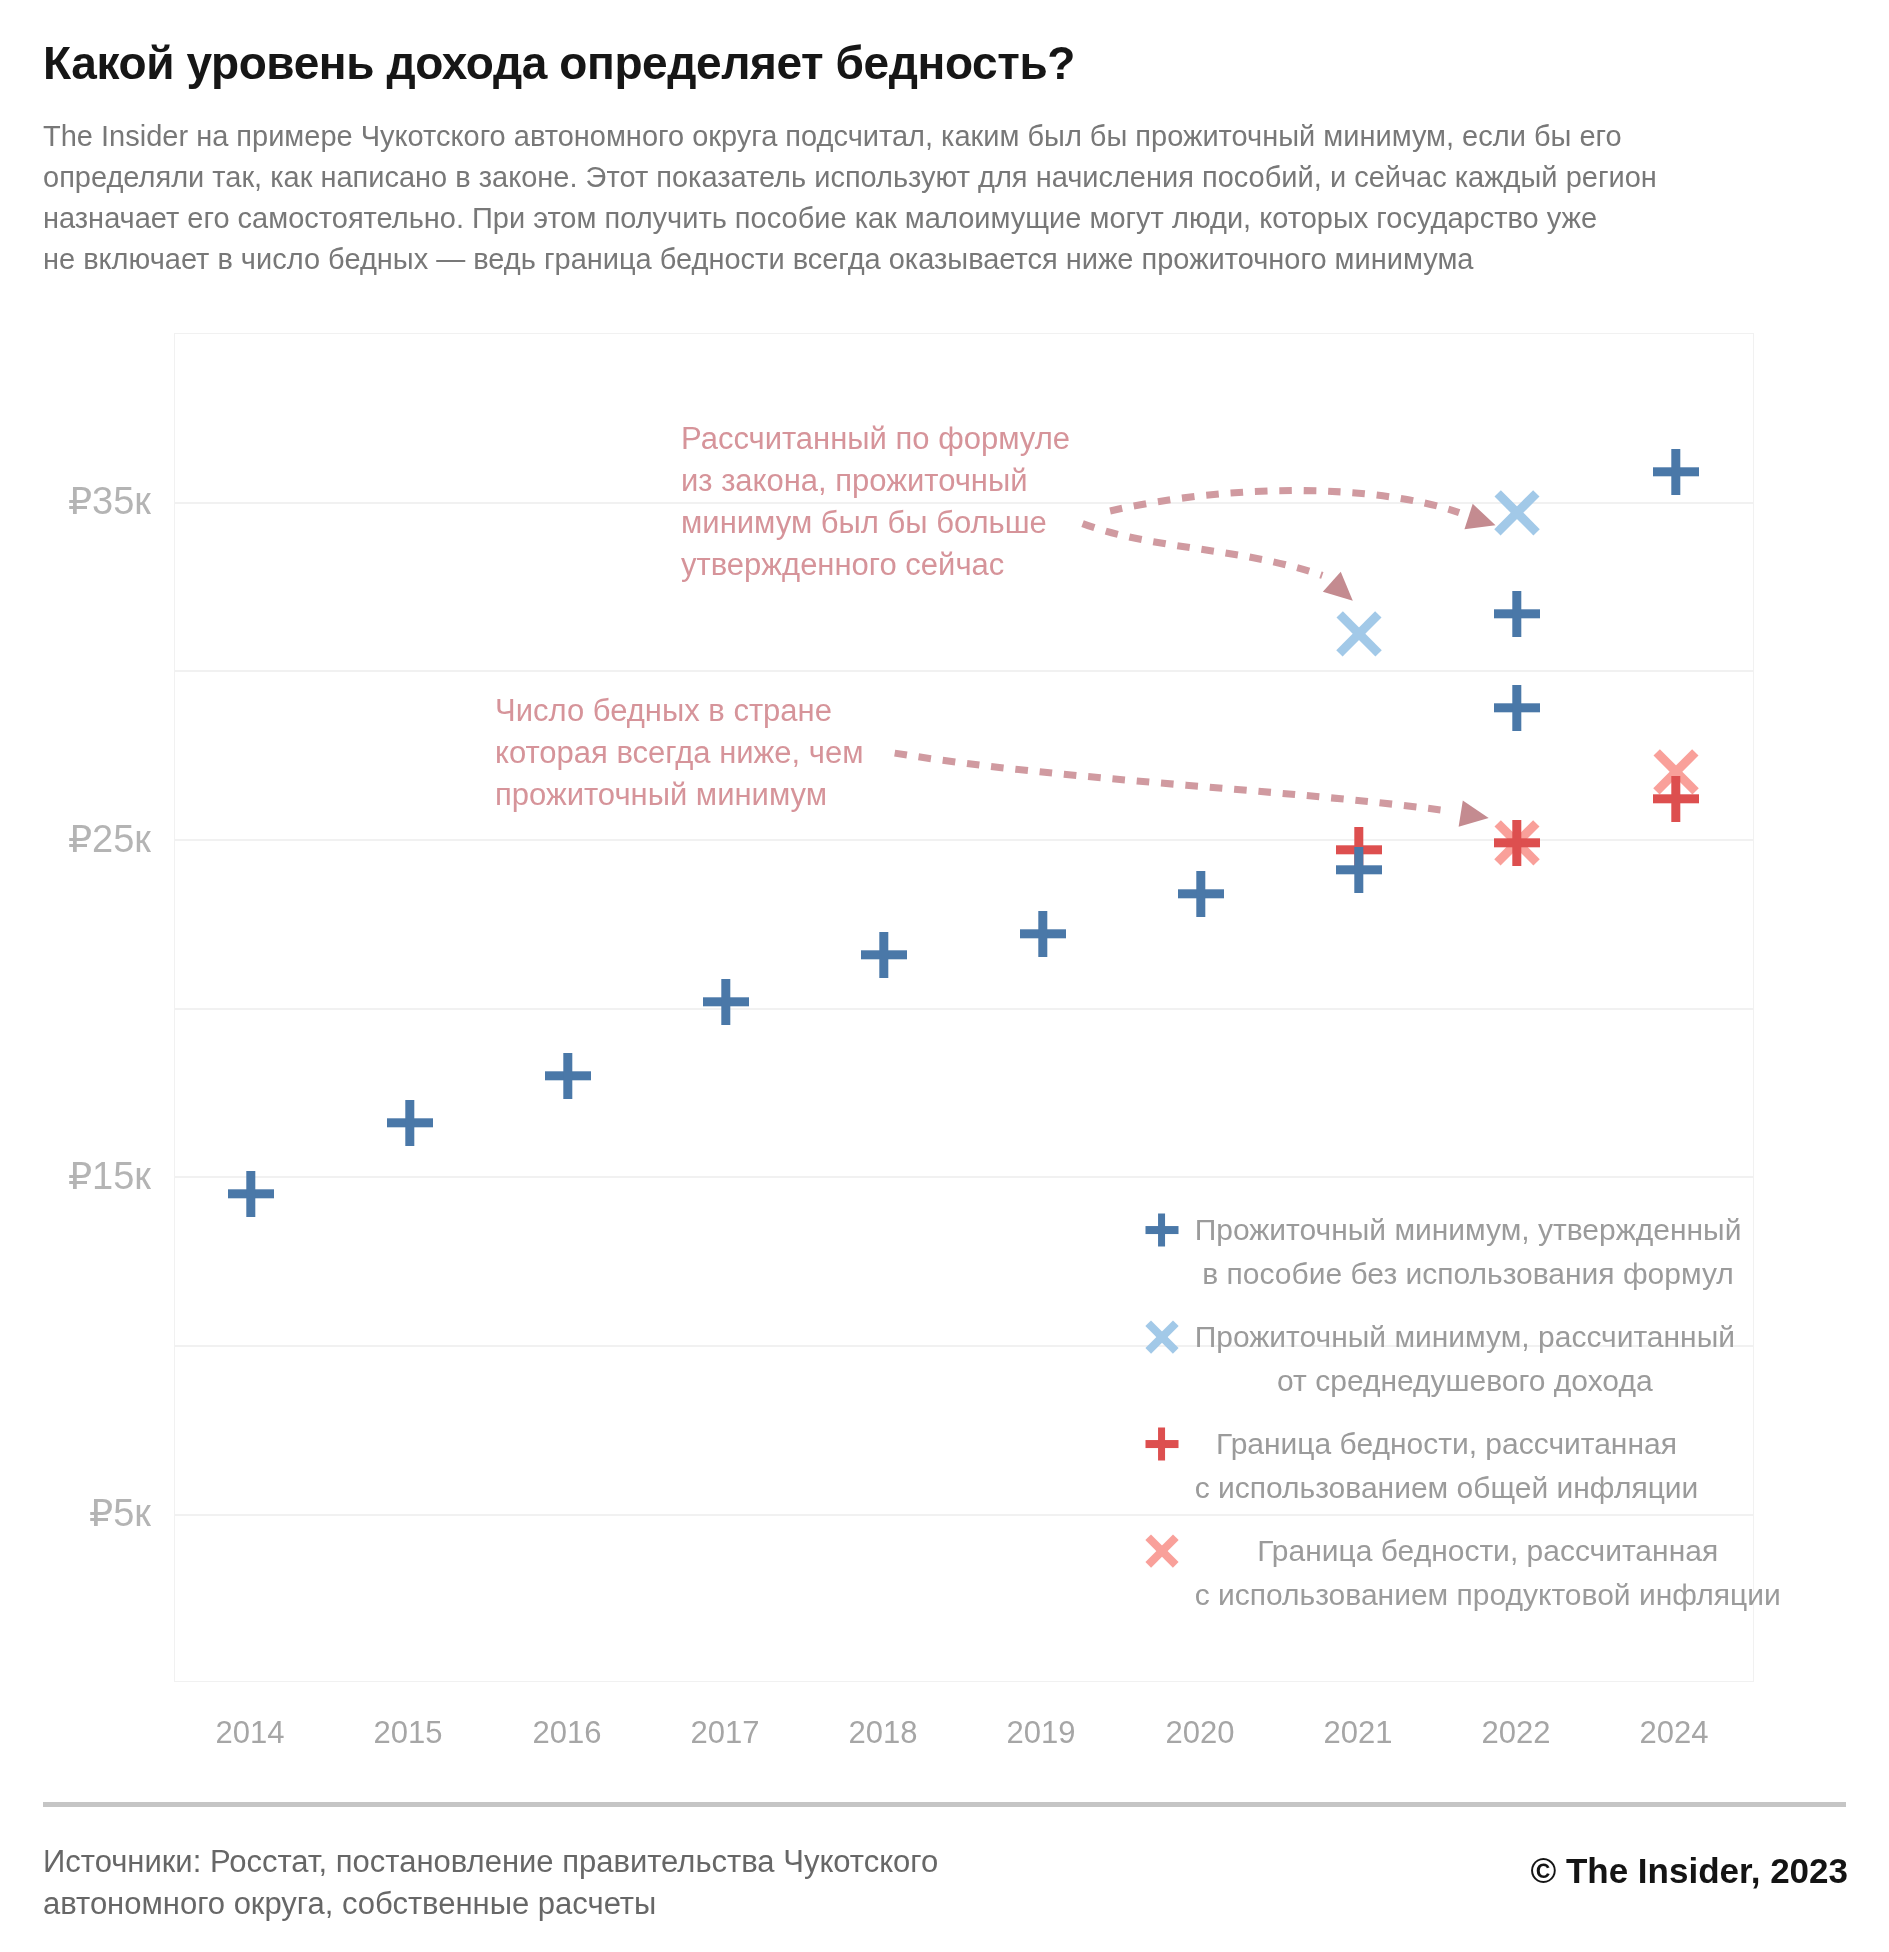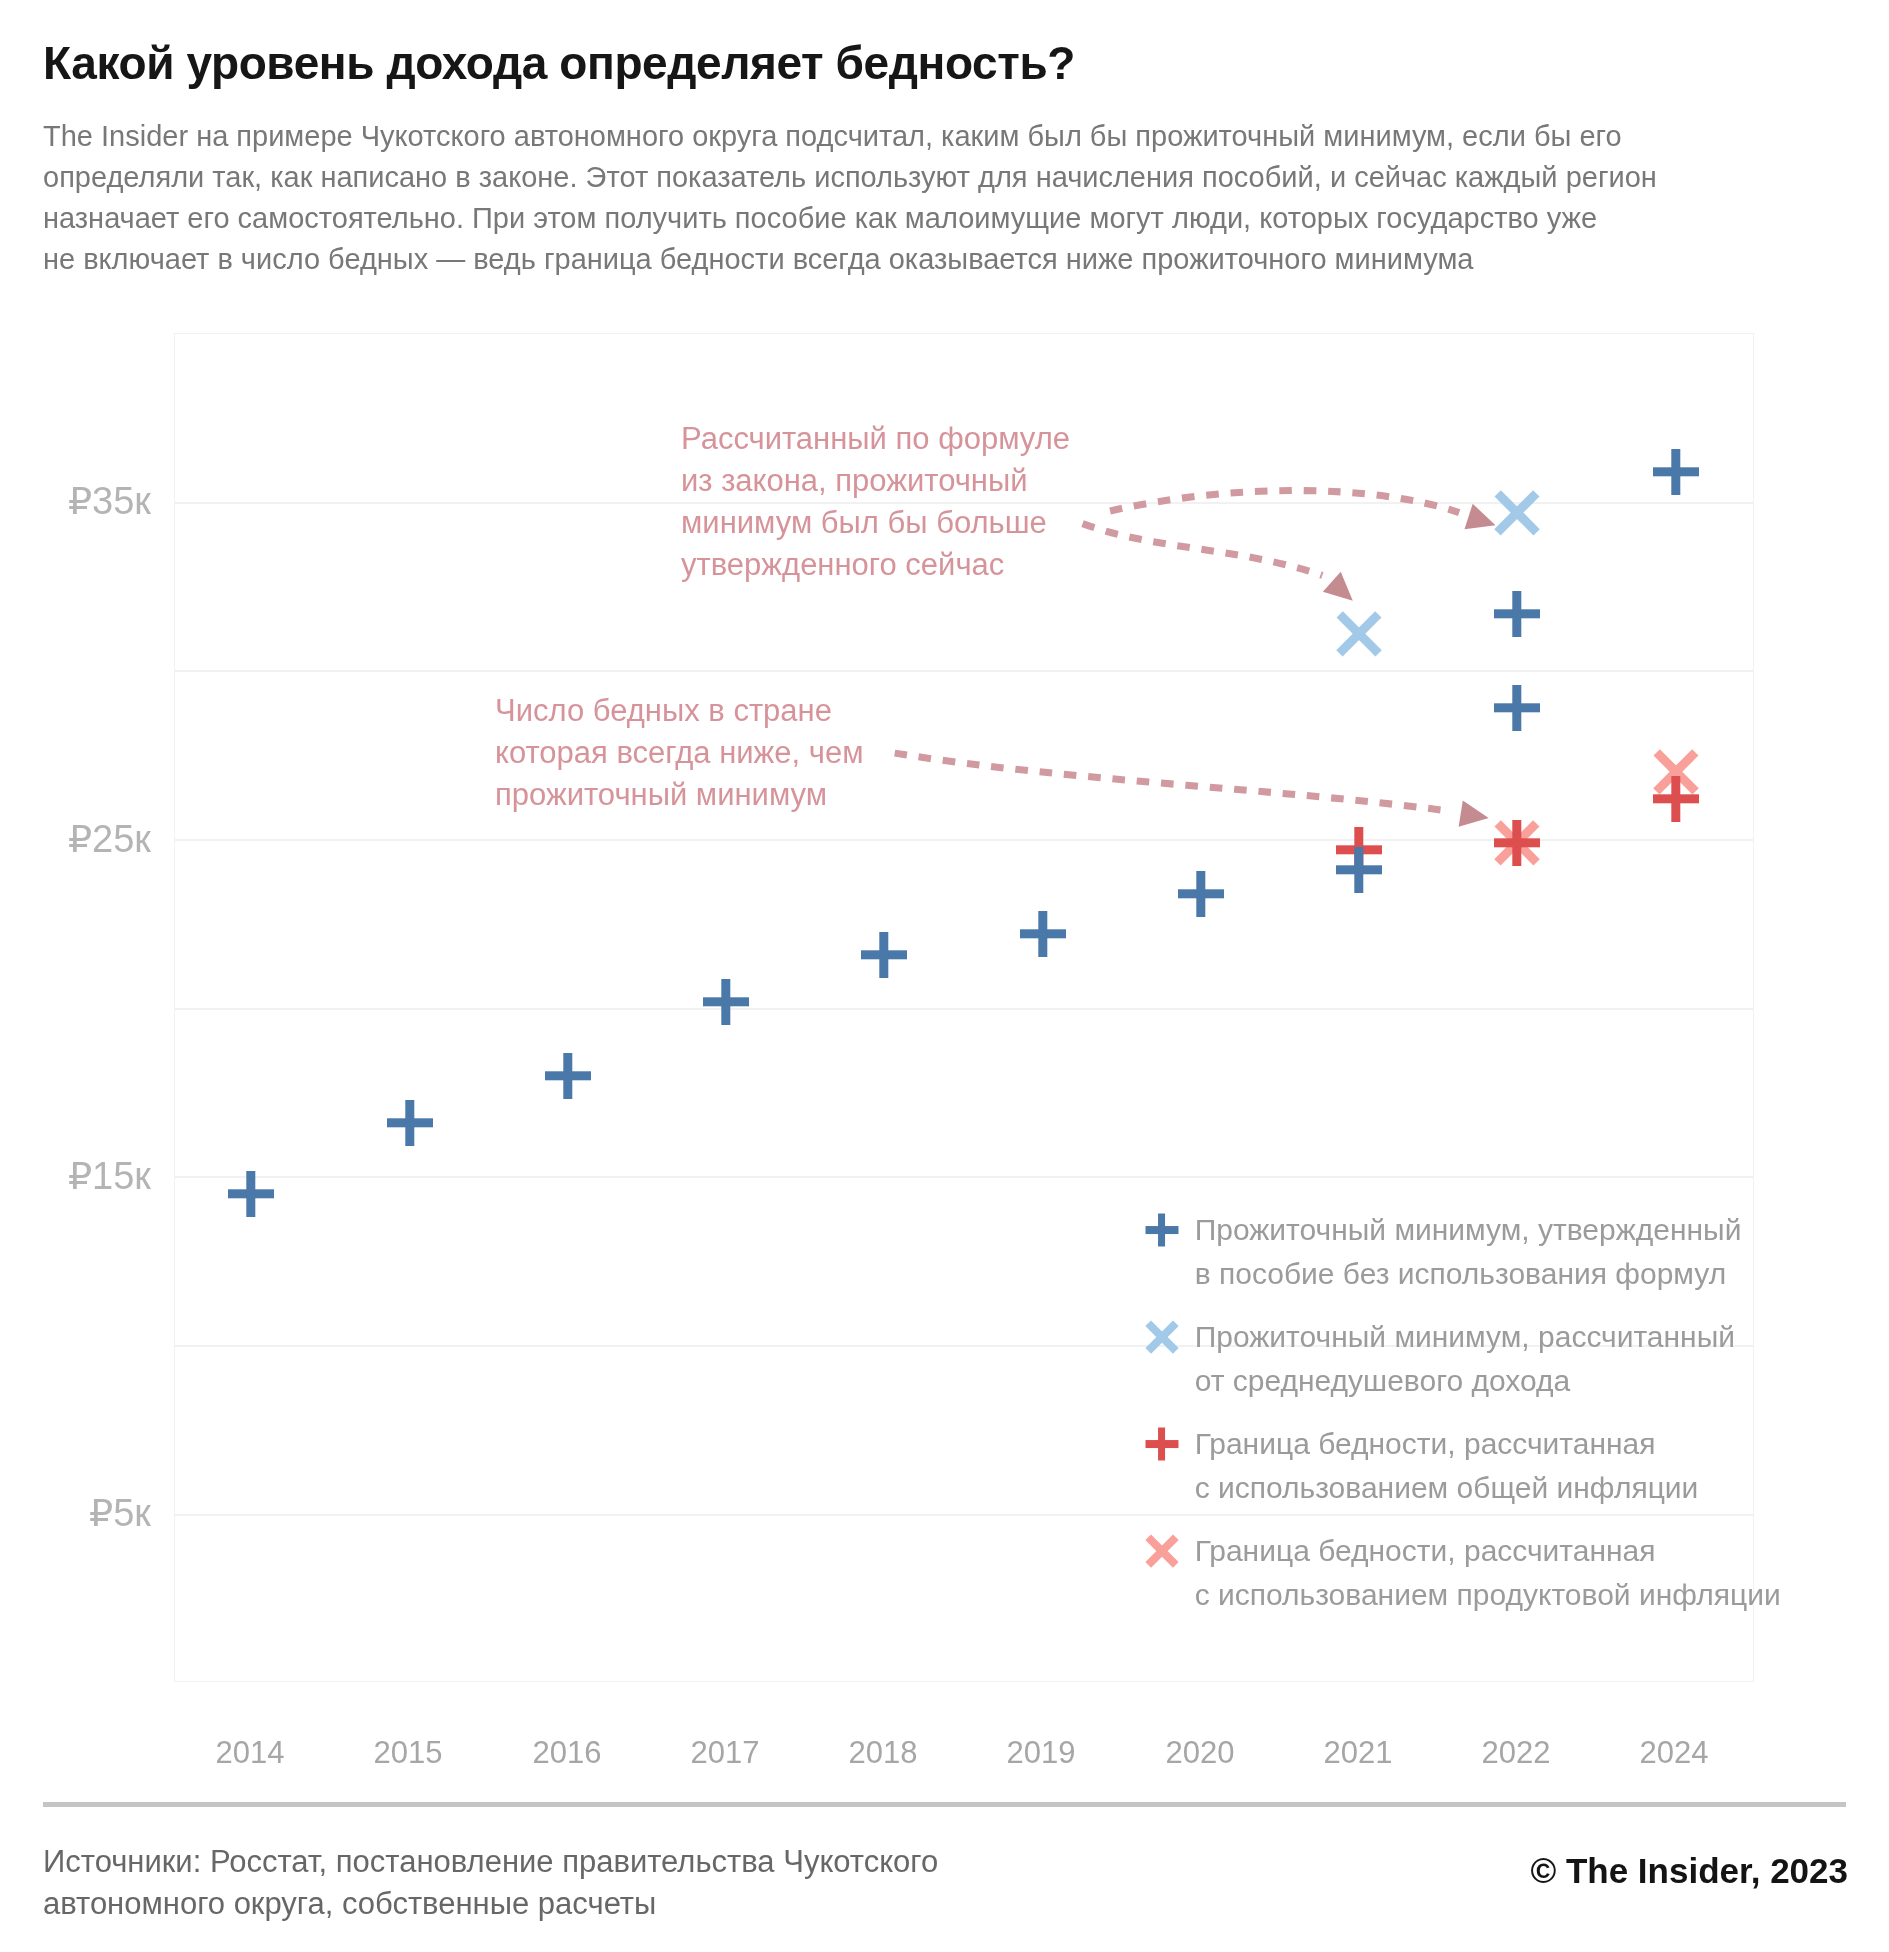--- a/index.html
+++ b/index.html
@@ -17,42 +17,42 @@
     position:absolute;left:174px;top:333px;width:1580px;height:1349px;
     border:1.6px solid #f1f1f1;box-sizing:border-box;
   }
   .gridline{position:absolute;left:0;width:100%;height:1.6px;background:#f1f1f1;}
   .y-label{
     position:absolute;left:0;width:151px;text-align:right;font-size:38px;line-height:38px;
     color:#b4b4b4;white-space:nowrap;
   }
   .x-label{
     position:absolute;width:134px;text-align:center;font-size:31px;line-height:38px;
-    color:#a6a6a6;top:1714px;white-space:nowrap;margin-top:20px;
+    color:#a6a6a6;top:1714px;white-space:nowrap;
   }
   .pt-plus{position:absolute;width:46px;height:46px;transform:translate(-50%,-50%);}
   .pt-plus::before{content:"";position:absolute;left:50%;top:50%;width:46px;height:9.4px;transform:translate(-50%,-50%);background:var(--c);}
   .pt-plus::after{content:"";position:absolute;left:50%;top:50%;width:9.4px;height:46px;transform:translate(-50%,-50%);background:var(--c);}
   .pt-x{position:absolute;width:46px;height:46px;transform:translate(-50%,-50%);}
   .pt-x::before,.pt-x::after{content:"";position:absolute;left:50%;top:50%;width:55px;height:9.4px;background:var(--c);}
   .pt-x::before{transform:translate(-50%,-50%) rotate(45deg);}
   .pt-x::after{transform:translate(-50%,-50%) rotate(-45deg);}
   .annotation{position:absolute;color:#d6949a;font-size:31px;line-height:42px;}
   .annotation div{white-space:nowrap;}
   .arrow-layer{position:absolute;left:0;top:0;width:1890px;height:1952px;pointer-events:none;}
   .legend{position:absolute;left:1144px;top:1208px;}
   .legend-item{display:flex;gap:15.7px;margin-bottom:19px;align-items:flex-start;}
   .legend-marker{position:relative;width:35px;height:35px;flex:0 0 35px;margin-top:4.7px;}
   .lg-plus::before{content:"";position:absolute;left:50%;top:50%;width:33px;height:7.9px;transform:translate(-50%,-50%);background:var(--c);}
   .lg-plus::after{content:"";position:absolute;left:50%;top:50%;width:7.9px;height:33px;transform:translate(-50%,-50%);background:var(--c);}
   .lg-x::before,.lg-x::after{content:"";position:absolute;left:50%;top:50%;width:39px;height:7.9px;background:var(--c);}
   .lg-x::before{transform:translate(-50%,-50%) rotate(45deg);}
   .lg-x::after{transform:translate(-50%,-50%) rotate(-45deg);}
   .legend-text{color:#9b9b9b;font-size:30px;line-height:44px;}
-  .legend-text div{white-space:nowrap;}
+  .legend-text div{white-space:nowrap;text-align:center;}
   .divider{position:absolute;left:43px;top:1802px;width:1803px;height:4.7px;background:#c5c5c5;}
   .sources{position:absolute;left:43px;top:1841px;color:#676767;font-size:31px;line-height:42px;}
   .sources div{white-space:nowrap;}
   .copyright{
     position:absolute;right:42px;top:1851px;color:#141414;font-size:35px;font-weight:700;white-space:nowrap;
   }
 </style>
 </head>
 <body>
 

